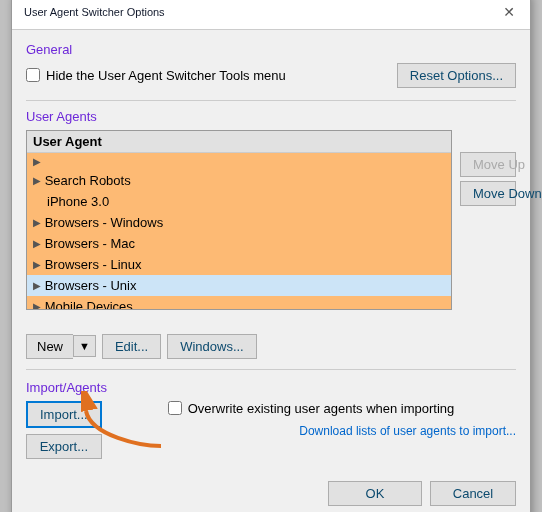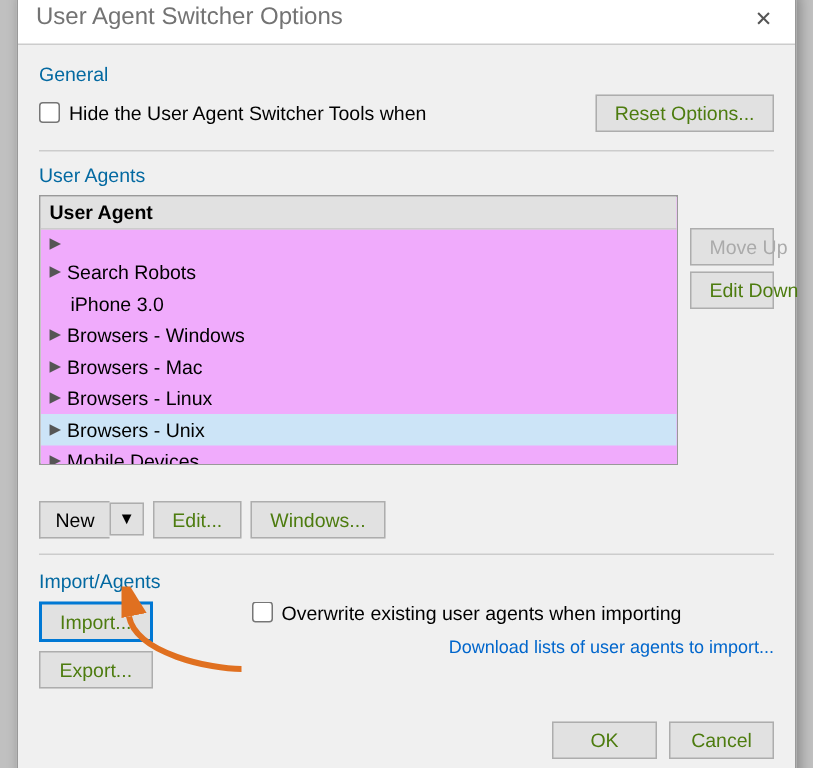--- a/index.html
+++ b/index.html
@@ -30,42 +30,42 @@
     .title-bar {
       background: #fff;
       border-bottom: 1px solid #ccc;
       padding: 8px 12px;
       display: flex;
       align-items: center;
       justify-content: space-between;
     }
 
     .title-bar-text {
-      font-size: 16px;
-      color: #737373;
+      font-size: 11px;
+      color: #0f172a;
     }
 
     .close-btn {
       width: 18px;
       height: 18px;
       display: flex;
       align-items: center;
       justify-content: center;
       cursor: pointer;
       font-size: 14px;
       color: #555;
     }
 
     .dialog-body {
       padding: 12px 14px;
     }
 
     .section-label {
       font-size: 13px;
-      color: #0369a1;
+      color: #6d28d9;
       margin-bottom: 6px;
     }
 
     .general-section {
       margin-bottom: 12px;
     }
 
     .general-row {
       display: flex;
       align-items: center;
@@ -81,21 +81,21 @@
     .checkbox-label {
       font-size: 13px;
     }
 
     .btn {
       background: #e1e1e1;
       border: 1px solid #adadad;
       padding: 4px 12px;
       cursor: pointer;
       font-size: 13px;
-      color: #4d7c0f;
+      color: #0c4a6e;
       white-space: nowrap;
     }
 
     .btn:disabled {
       color: #aaa;
       cursor: default;
     }
 
     .user-agents-section {
       margin-bottom: 10px;
@@ -103,21 +103,21 @@
 
     .user-agents-layout {
       display: flex;
       gap: 8px;
       align-items: flex-start;
     }
 
     .list-container {
       flex: 1;
       border: 1px solid #999;
-      background: #f0abfc;
+      background: #fdba74;
       height: 180px;
       overflow-y: scroll;
       position: relative;
     }
 
     .list-header {
       background: #e1e1e1;
       border-bottom: 1px solid #ccc;
       padding: 3px 6px;
       font-size: 13px;
@@ -234,25 +234,25 @@
     }
 
     .dialog-footer {
       display: flex;
       justify-content: flex-end;
       gap: 8px;
       padding: 10px 14px 12px;
     }
 
     .ok-btn {
-      width: 70px;
+      width: 94px;
     }
 
     .cancel-btn {
-      width: 70px;
+      width: 86px;
     }
 
     .scrollbar::-webkit-scrollbar {
       width: 14px;
     }
     .scrollbar::-webkit-scrollbar-track {
       background: #f0f0f0;
       border-left: 1px solid #ccc;
     }
     .scrollbar::-webkit-scrollbar-thumb {
@@ -282,21 +282,21 @@
     <div class="close-btn">✕</div>
   </div>
 
   <div class="dialog-body">
 
     <div class="general-section">
       <div class="section-label">General</div>
       <div class="general-row">
         <div class="checkbox-row">
           <input type="checkbox" style="">
-          <span class="checkbox-label">Hide the User Agent Switcher Tools when</span>
+          <span class="checkbox-label">Hide the User Agent Switcher Tools menu</span>
         </div>
         <button class="btn">Reset Options...</button>
       </div>
     </div>
 
     <hr class="divider">
 
     <div class="user-agents-section">
       <div class="section-label">User Agents</div>
       <div class="user-agents-layout">
@@ -328,21 +328,21 @@
             <span class="arrow">▶</span>
             <span>Browsers - Unix</span>
           </div>
           <div class="list-item">
             <span class="arrow">▶</span>
             <span>Mobile Devices</span>
           </div>
         </div>
         <div class="side-buttons">
           <button class="btn side-btn" disabled="">Move Up</button>
-          <button class="btn side-btn">Edit Down</button>
+          <button class="btn side-btn">Move Down</button>
         </div>
       </div>
 
       <div class="list-actions">
         <div class="new-btn-group">
           <button class="new-main">New</button>
           <button class="new-dropdown">▼</button>
         </div>
         <button class="btn">Edit...</button>
         <button class="btn">Windows...</button>

